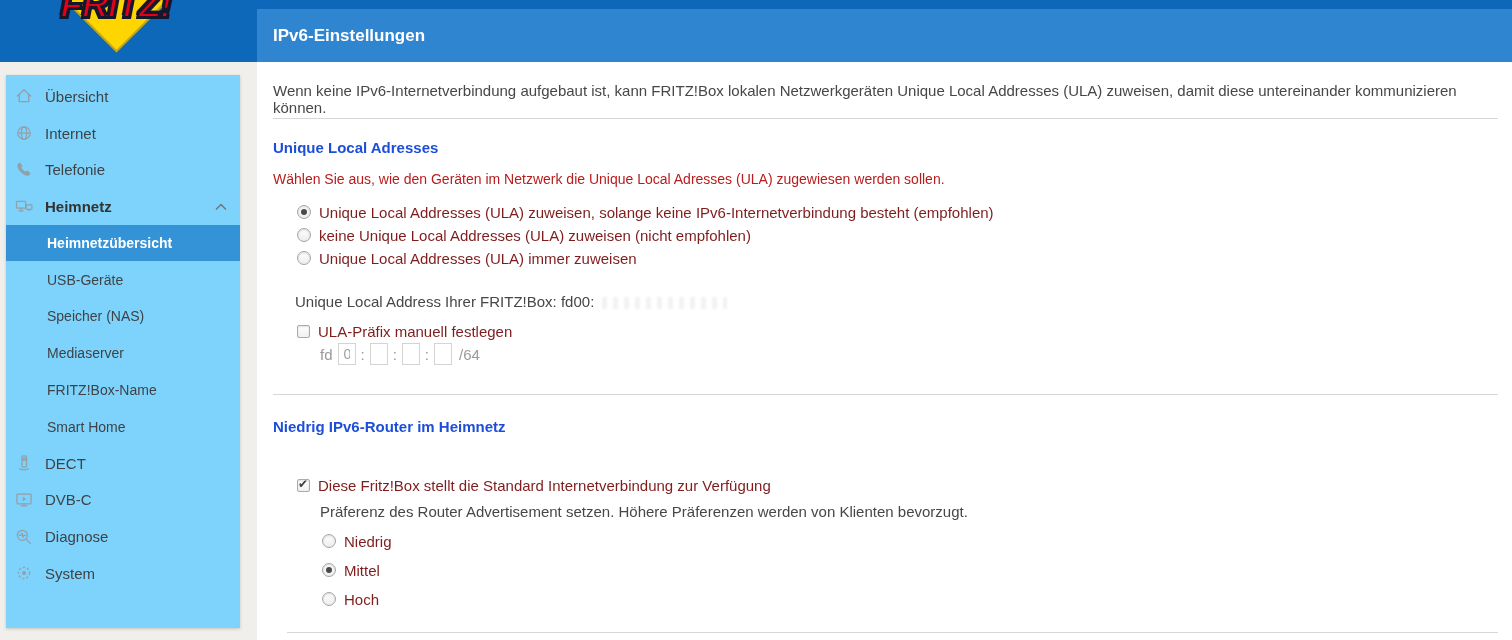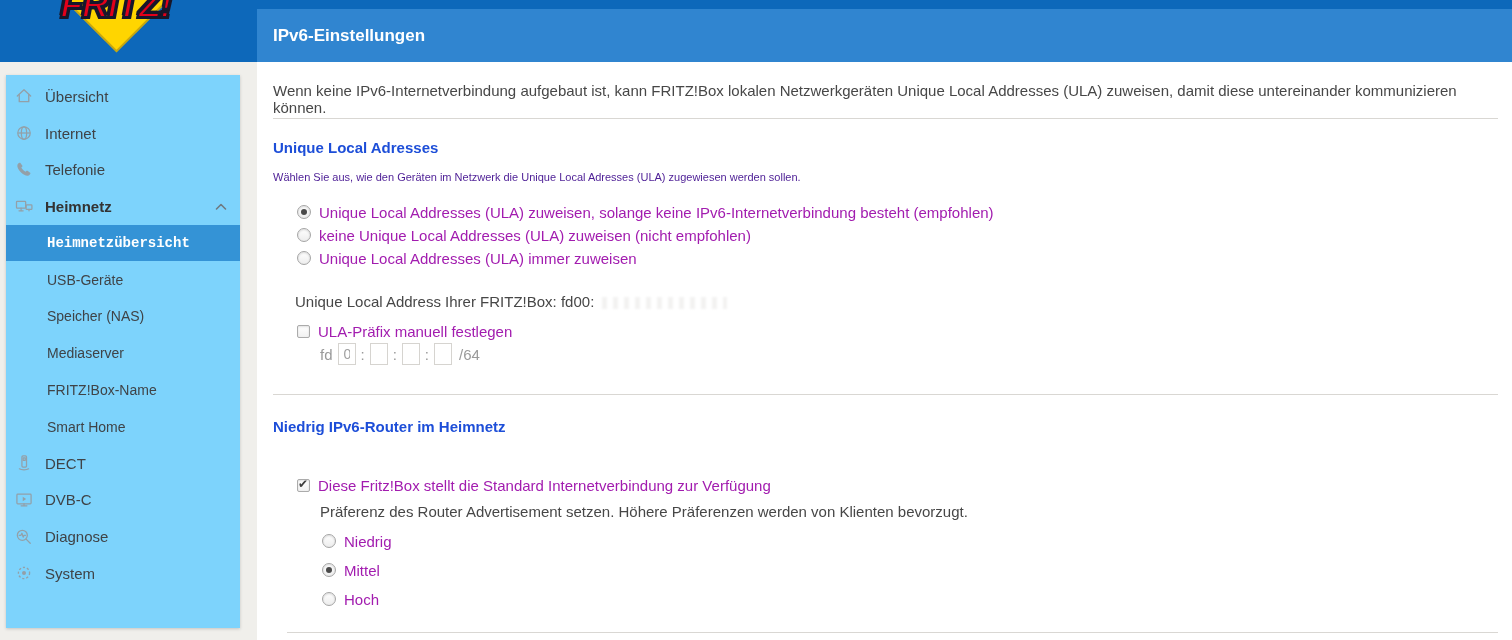--- a/index.html
+++ b/index.html
@@ -22,38 +22,38 @@
   
   .sidebar { position:absolute; left:6px; top:75px; width:234px; bottom:12px; background:#7dd3fc;
     box-shadow:0 1px 3px rgba(0,0,0,.18); padding-top:3px; }
   .side-item { height:36.7px; display:flex; align-items:center; cursor:pointer; }
   .side-item .icon { width:20px; height:20px; margin-left:8px; flex:0 0 20px; display:flex; align-items:center; justify-content:center; }
   .side-item .lbl { margin-left:11px; font-size:15px; color:#3f4347; white-space:nowrap; }
   .side-item.bold .lbl { font-weight:700; color:#333; }
   .side-item .chev { margin-left:auto; margin-right:13px; display:flex; }
   .side-sub { height:36.7px; display:flex; align-items:center; cursor:pointer; }
   .side-sub .lbl { margin-left:41px; font-size:14px; color:#3f4347; white-space:nowrap; }
-  .side-sub.active { background:#3493d6;font-family:Liberation Mono, monospace; }
+  .side-sub.active { background:#3493d6; }
   .side-sub.active .lbl { color:#fff; font-weight:700; }
 
   
   .content { position:absolute; left:257px; top:62px; right:0; bottom:0; background:#fff; }
   .content .abs { position:absolute; }
   .intro { top:20px; left:16px; right:10px; font-size:15px; color:#474747; }
   .divider { height:1px; background:#d9d7d3; }
   .div1 { top:56px; left:16px; right:14px; }
   .div2 { top:332px; left:16px; right:14px; }
   .div3 { top:570px; left:30px; right:14px; }
   h2.sec { font-size:15px; font-weight:700; color:#1d4ed8; }
   .sec1 { top:77px; left:16px; }
   .sec2 { top:356px; left:16px; }
-  .desc { top:109px; left:16px; font-size:11px; color:#4c1d95; }
+  .desc { top:109px; left:16px; font-size:14px; color:#b91c1c; }
 
   .opt-row { display:flex; align-items:center; height:20px; cursor:pointer; }
-  .opt-row .olbl { font-size:15px; color:#a21caf; margin-left:8px; white-space:nowrap; }
+  .opt-row .olbl { font-size:15px; color:#7f1d1d; margin-left:8px; white-space:nowrap; }
 
   .radio { width:14px; height:14px; border-radius:50%; border:1px solid #a5a5a5;
     background:linear-gradient(#ffffff,#ededed); box-shadow:inset 0 1px 2px rgba(0,0,0,.15); position:relative; flex:0 0 14px; }
   .radio.on::after { content:""; position:absolute; left:3px; top:3px; width:6px; height:6px; border-radius:50%; background:#4a4a4a; }
   .checkbox { width:13px; height:13px; border:1px solid #ababab; border-radius:2px;
     background:linear-gradient(#ffffff,#f1f1f1); box-shadow:inset 0 1px 2px rgba(0,0,0,.12); position:relative; flex:0 0 13px; }
   .checkbox.on::after { content:"\2714"; position:absolute; left:0px; top:-3px; font-size:12px; color:#3d3d3d; }
 
   .r1 { top:140px; left:40px; } .r2 { top:163px; left:40px;align-items:center; } .r3 { top:186px; left:40px; }
   .addr { top:231px; left:38px; font-size:15px; color:#474747; }

